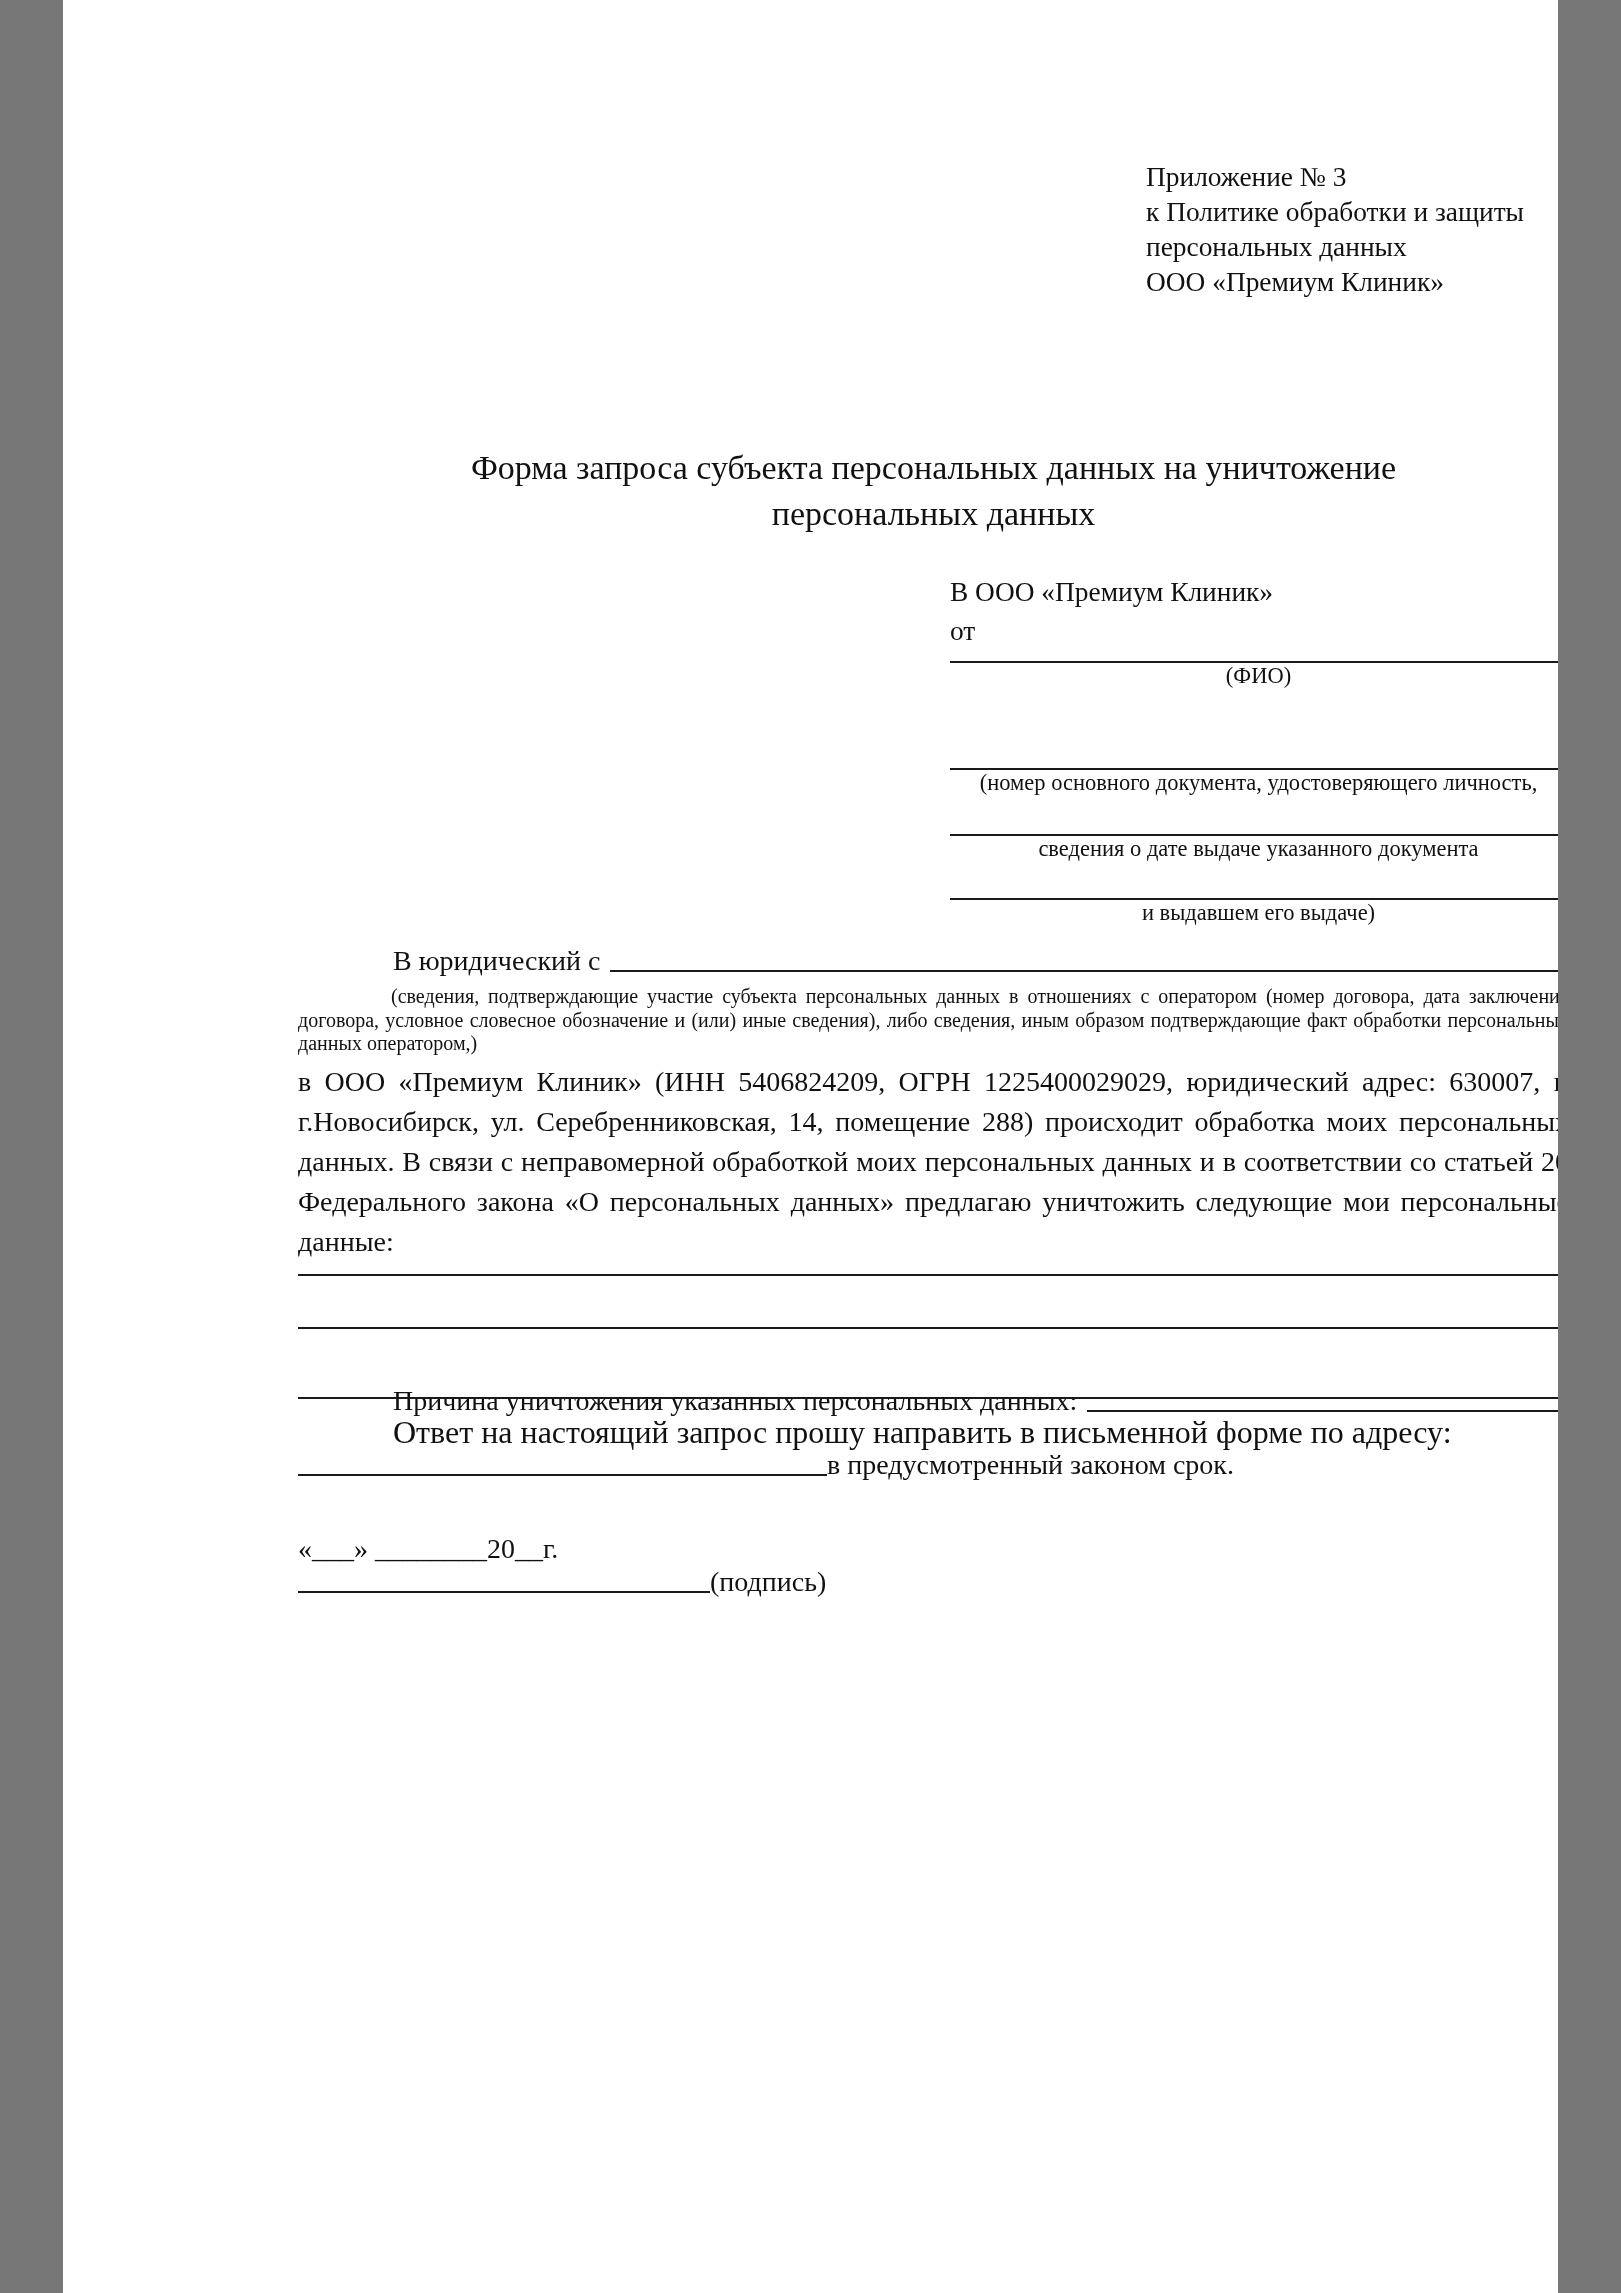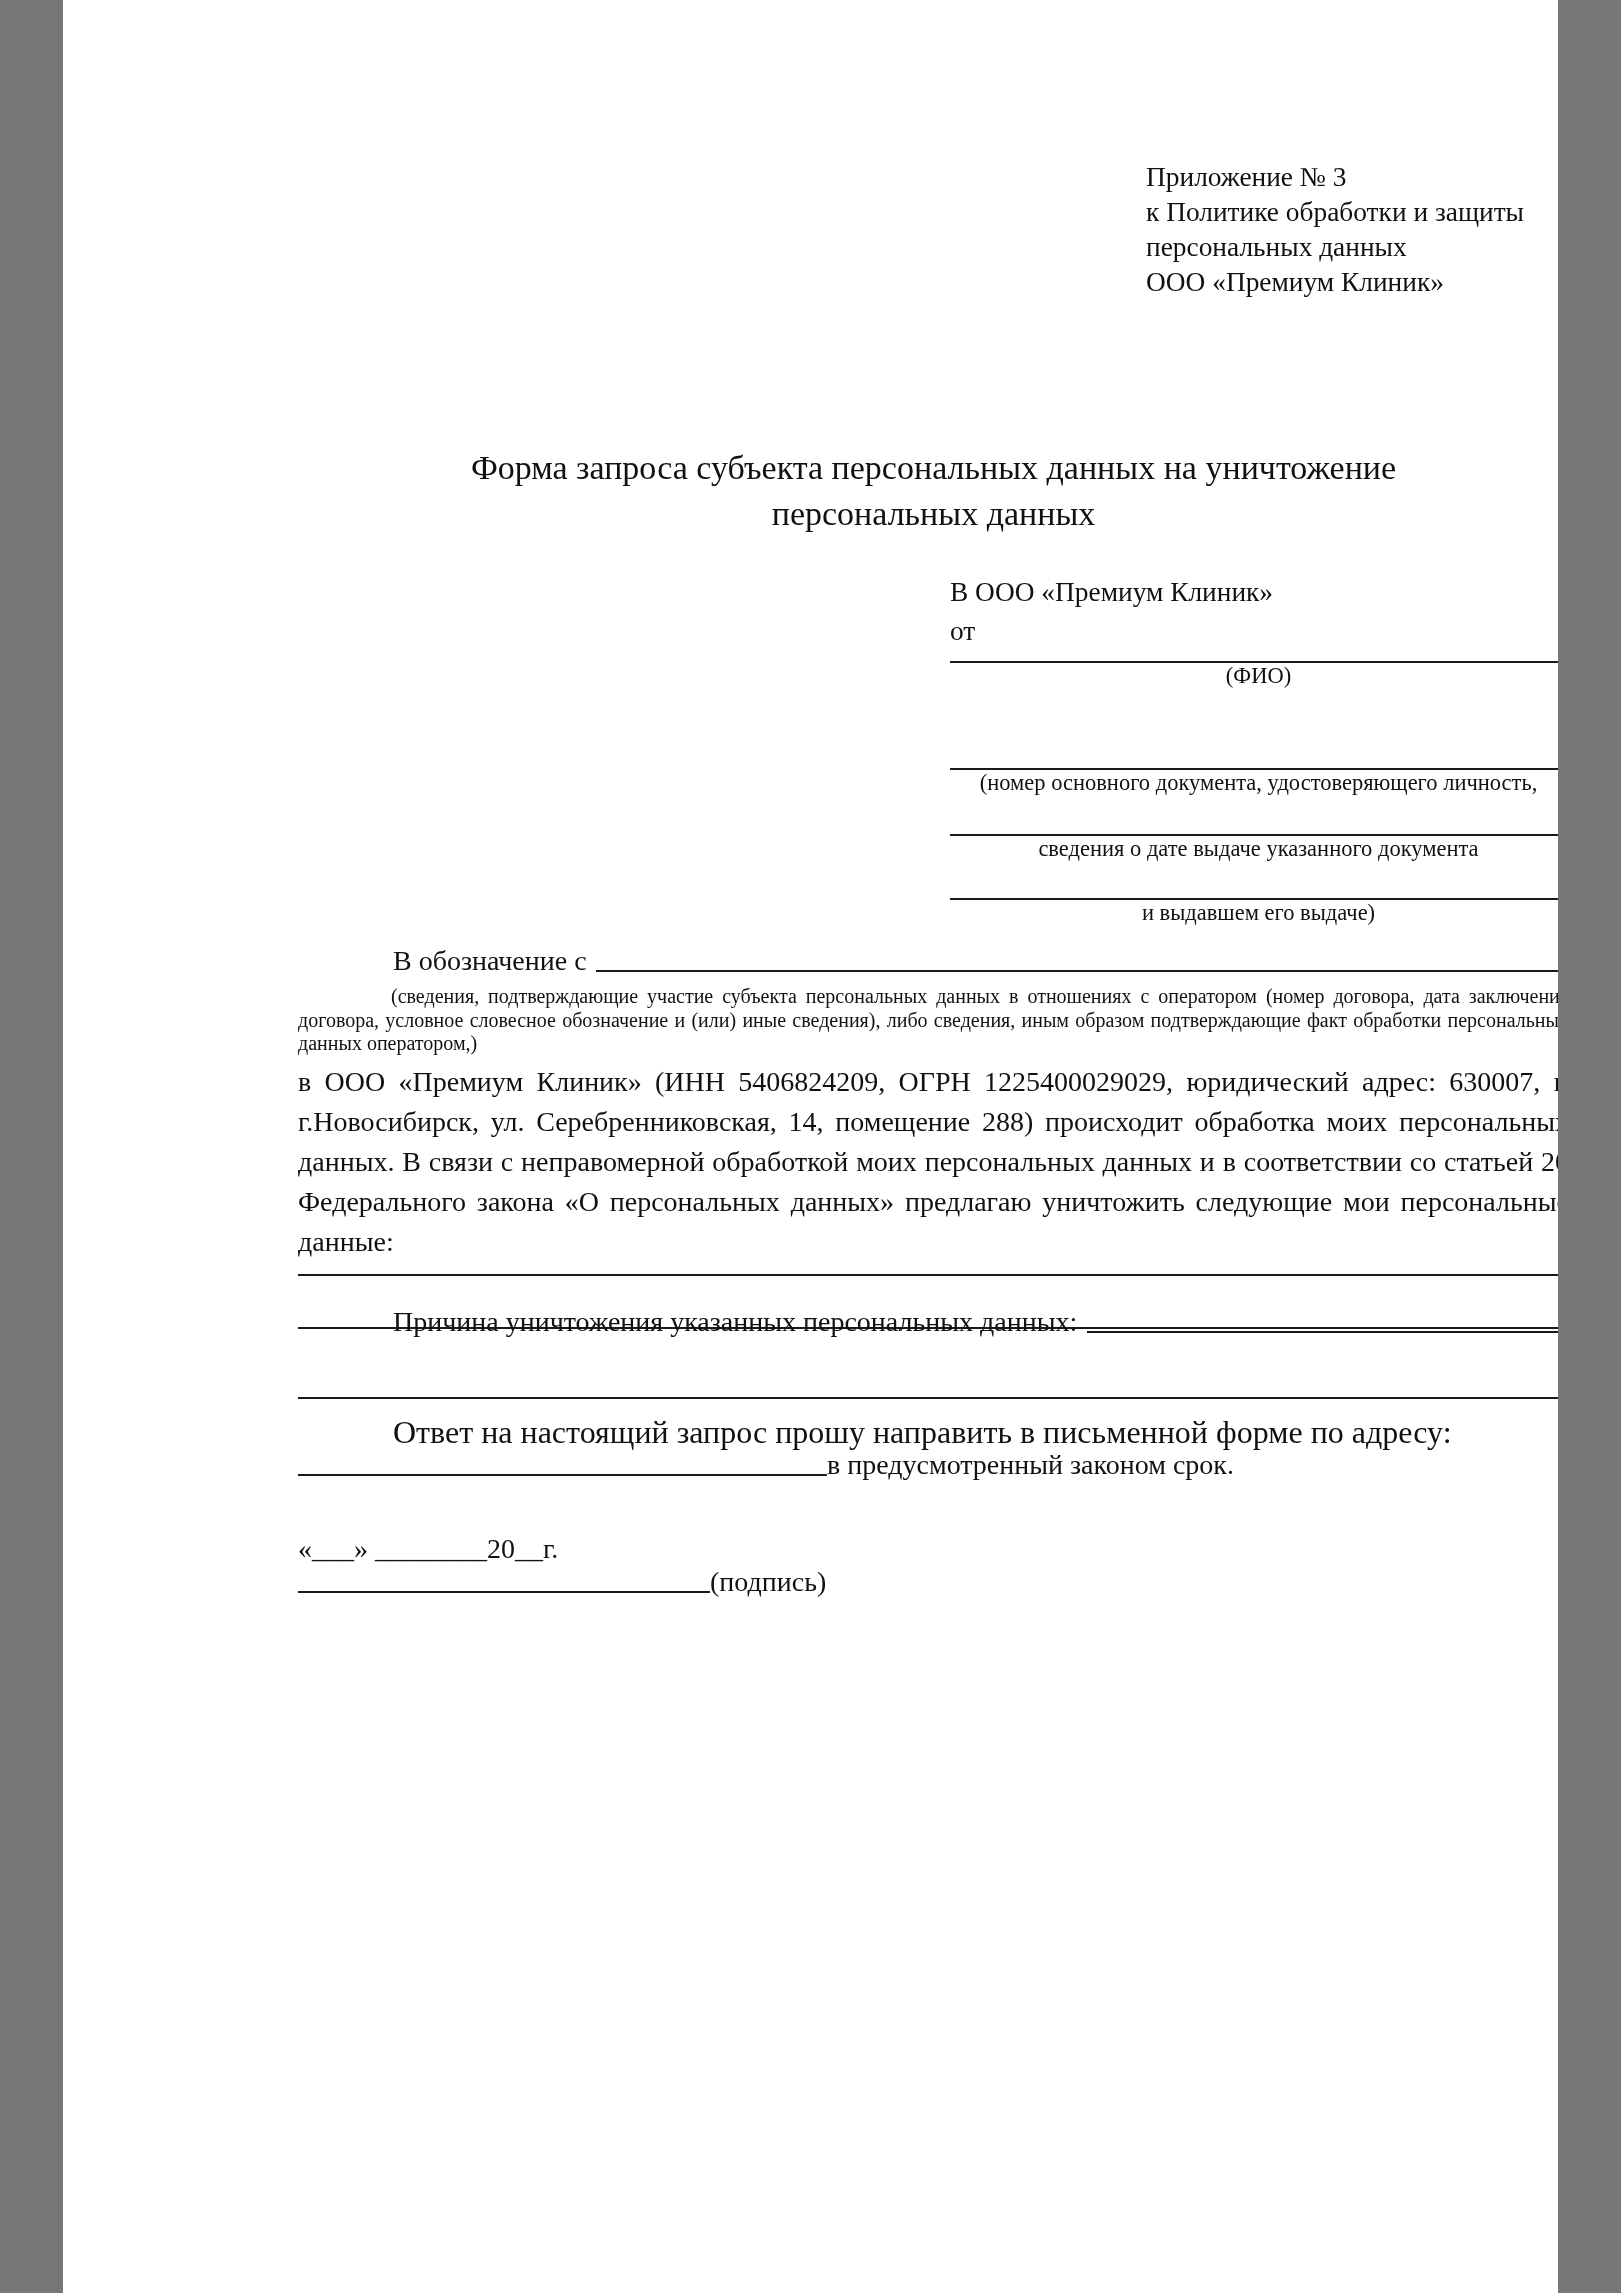--- a/index.html
+++ b/index.html
@@ -62,21 +62,21 @@
     position: absolute; left: 235px; top: 1062px; width: 1271px;
     font-size: 28px; line-height: 40px;
     text-align: justify;
   }
   .blankline {
     position: absolute; left: 235px; width: 1271px; height: 0;
     border-bottom: 2.9px solid #1a1a1a;
   }
   .blank-1 { top: 1274px; }
   .blank-2 { top: 1327px; }
-  .reason { top: 1305px; }
+  .reason { top: 1384px; }
   .reason .prefix { padding-left: 95px; }
   .reason .uline { margin-left: 9.8px; }
   .period-row { top: 1371px; }
   .response {
     position: absolute; left: 235px; top: 1416px; width: 1271px;
     font-size: 32px; line-height: 33px;
     text-align: justify; text-indent: 95px; white-space: nowrap;
   }
   .deadline { top: 1448px; }
   .deadline .uline { flex: 0 0 529px; }
@@ -108,21 +108,21 @@
     <div class="fcap">(ФИО)</div>
     <div class="fline fline-2"></div>
     <div class="fcap">(номер основного документа, удостоверяющего личность,</div>
     <div class="fline fline-3"></div>
     <div class="fcap">сведения о дате выдаче указанного документа</div>
     <div class="fline fline-4"></div>
     <div class="fcap">и выдавшем его выдаче)</div>
   </div>
 
   <div class="row accordance">
-    <span class="prefix">В обозначение с</span>
+    <span class="prefix">В юридический с</span>
     <span class="uline"></span>
   </div>
 
   <div class="note">(сведения, подтверждающие участие субъекта персональных данных в отношениях с оператором (номер договора, дата заключения договора, условное словесное обозначение и (или) иные сведения), либо сведения, иным образом подтверждающие факт обработки персональных данных оператором,)</div>
 
   <div class="mainp">в ООО «Премиум Клиник» (ИНН 5406824209, ОГРН 1225400029029, юридический адрес: 630007, г. г.Новосибирск, ул. Серебренниковская, 14, помещение 288) происходит обработка моих персональных данных. В связи с неправомерной обработкой моих персональных данных и в соответствии со статьей 20 Федерального закона «О персональных данных» предлагаю уничтожить следующие мои персональные данные:</div>
 
   <div class="blankline blank-1"></div>
   <div class="blankline blank-2"></div>
 

